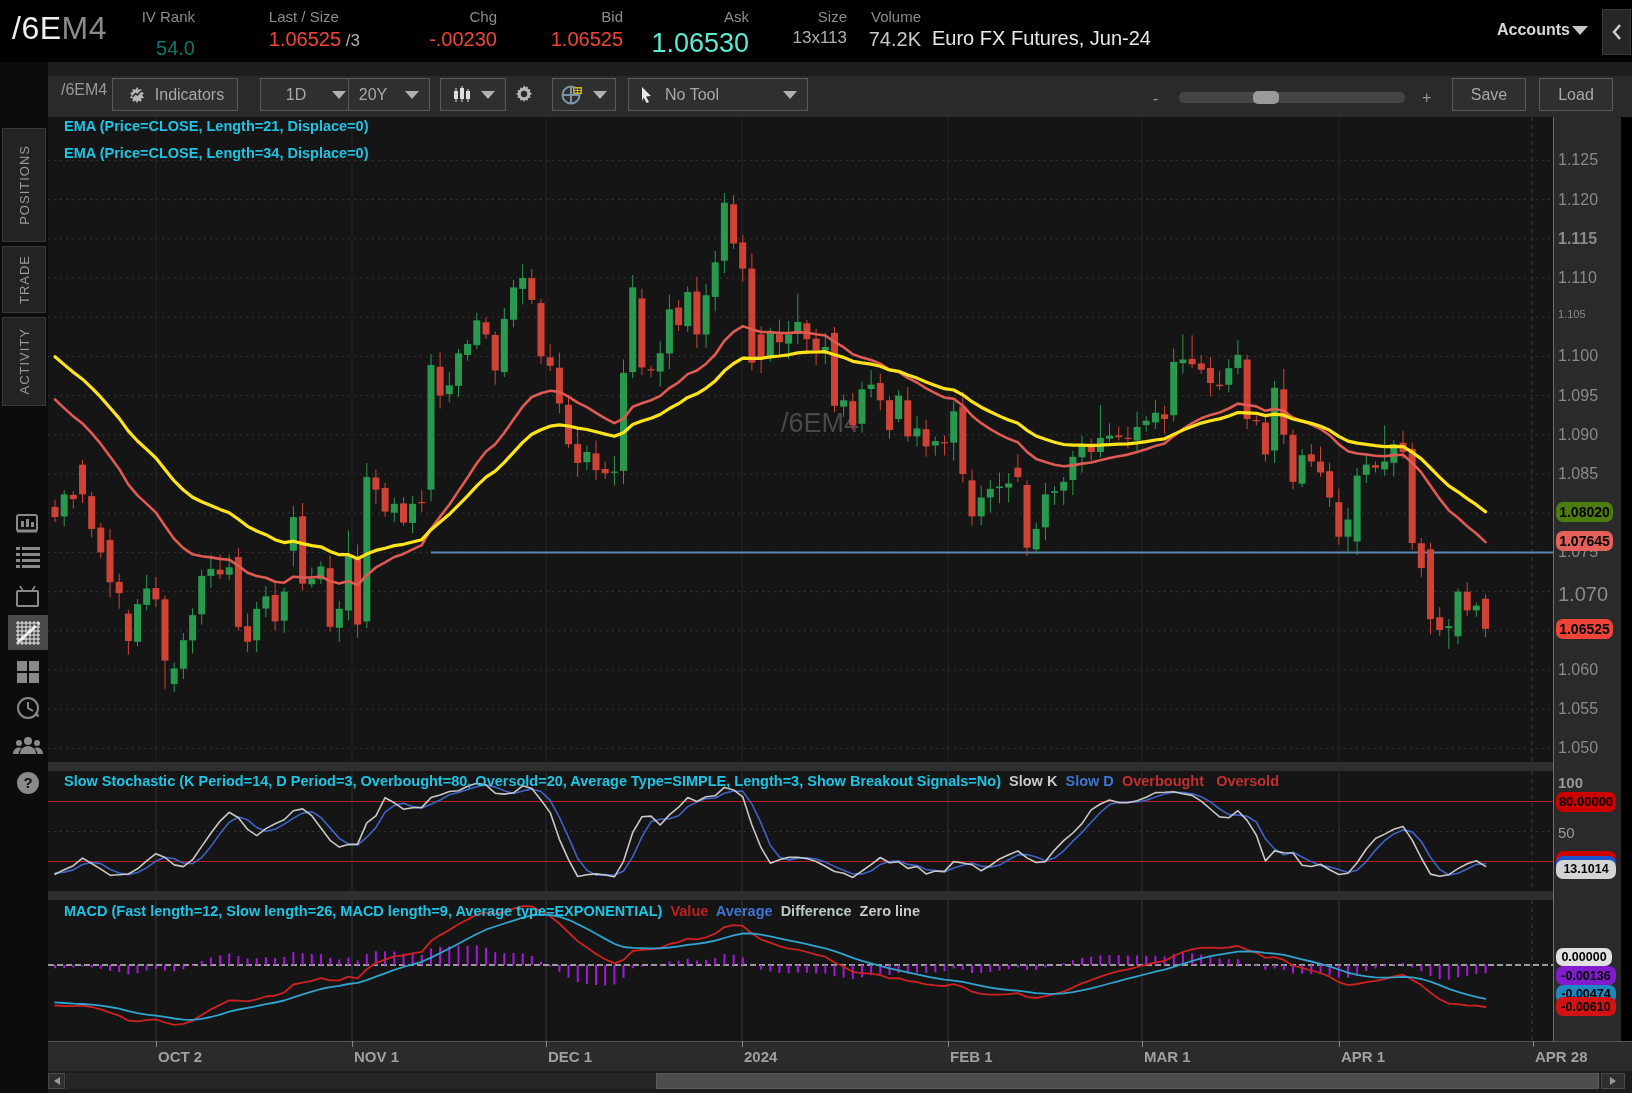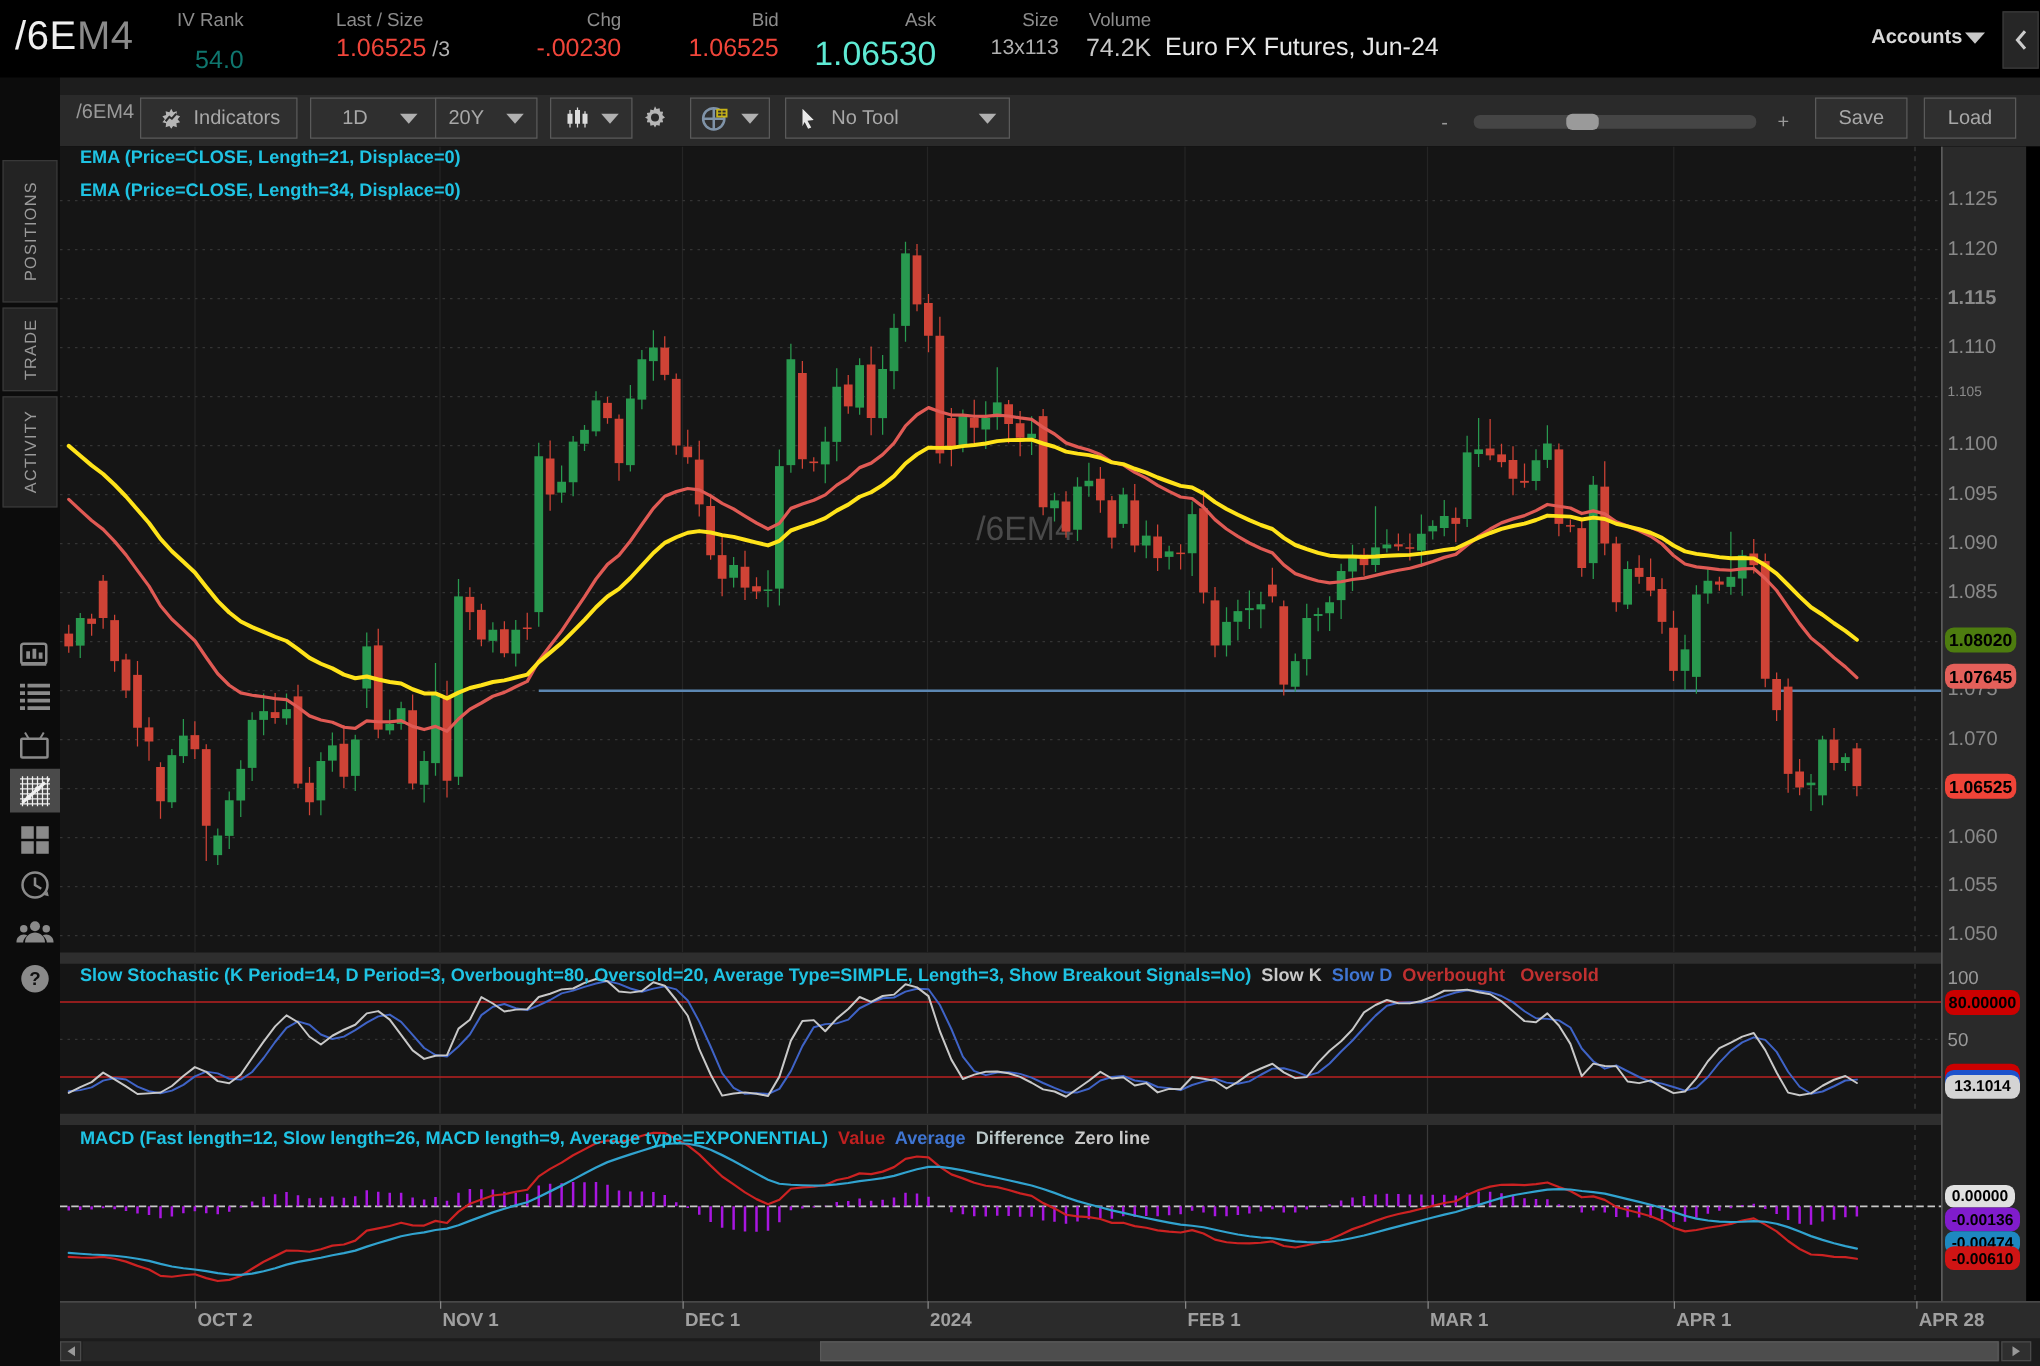--- a/index.html
+++ b/index.html
@@ -255,35 +255,35 @@
       <line x1="1532" y1="900" x2="1532" y2="1041" stroke="#3c3c3c" stroke-dasharray="4 4"></line>
       <line x1="48" y1="965.0" x2="1553" y2="965.0" stroke="#c8c8c8" stroke-width="1.4" stroke-dasharray="6 3"></line>
       <path d="M55.0 965.0V968.3M64.2 965.0V968.0M73.3 965.0V967.5M82.5 965.0V966.5M91.7 965.0V967.4M100.8 965.0V968.8M110.0 965.0V970.7M119.2 965.0V971.9M128.4 965.0V974.6M137.5 965.0V973.2M146.7 965.0V970.6M155.9 965.0V968.9M165.0 965.0V970.6M174.2 965.0V971.3M183.4 965.0V969.3M192.6 965.0V966.0M201.7 965.0V961.1M210.9 965.0V957.4M220.1 965.0V955.3M229.2 965.0V953.6M238.4 965.0V956.1M247.6 965.0V958.6M256.7 965.0V958.2M265.9 965.0V957.2M275.1 965.0V958.1M284.2 965.0V957.0M293.4 965.0V952.2M302.6 965.0V953.3M311.8 965.0V954.1M320.9 965.0V954.2M330.1 965.0V958.0M339.3 965.0V959.6M348.4 965.0V957.6M357.6 965.0V960.5M366.8 965.0V954.1M375.9 965.0V951.2M385.1 965.0V951.3M394.3 965.0V951.5M403.5 965.0V953.4M412.6 965.0V954.1M421.8 965.0V955.0M431.0 965.0V948.4M440.1 965.0V947.0M449.3 965.0V946.5M458.5 965.0V945.6M467.6 965.0V945.7M476.8 965.0V945.6M486.0 965.0V947.7M495.2 965.0V952.3M504.3 965.0V953.2M513.5 965.0V953.1M522.7 965.0V953.5M531.8 965.0V956.0M541.0 965.0V961.7M550.2 965.0V966.4M559.4 965.0V971.8M568.5 965.0V977.6M577.7 965.0V982.1M586.9 965.0V983.7M596.0 965.0V985.1M605.2 965.0V985.4M614.4 965.0V984.6M623.5 965.0V977.8M632.7 965.0V968.2M641.9 965.0V966.7M651.0 965.0V965.9M660.2 965.0V964.6M669.4 965.0V961.5M678.6 965.0V960.8M687.7 965.0V958.8M696.9 965.0V960.5M706.1 965.0V959.8M715.2 965.0V958.0M724.4 965.0V954.1M733.6 965.0V954.8M742.8 965.0V957.4M751.9 965.0V965.0M761.1 965.0V969.8M770.3 965.0V971.4M779.4 965.0V972.9M788.6 965.0V973.2M797.8 965.0V972.5M806.9 965.0V972.8M816.1 965.0V973.4M825.3 965.0V973.4M834.5 965.0V976.3M843.6 965.0V977.4M852.8 965.0V979.0M862.0 965.0V977.2M871.1 965.0V975.3M880.3 965.0V974.4M889.5 965.0V975.0M898.6 965.0V972.9M907.8 965.0V973.5M917.0 965.0V972.8M926.1 965.0V972.9M935.3 965.0V972.2M944.5 965.0V971.3M953.7 965.0V968.5M962.8 965.0V970.0M972.0 965.0V972.9M981.2 965.0V973.0M990.3 965.0V972.0M999.5 965.0V970.7M1008.7 965.0V969.2M1017.9 965.0V967.4M1027.0 965.0V969.9M1036.2 965.0V969.9M1045.4 965.0V967.5M1054.5 965.0V965.4M1063.7 965.0V963.3M1072.9 965.0V960.3M1082.0 965.0V957.9M1091.2 965.0V956.8M1100.4 965.0V955.6M1109.5 965.0V955.0M1118.7 965.0V955.1M1127.9 965.0V955.6M1137.1 965.0V955.6M1146.2 965.0V955.7M1155.4 965.0V955.7M1164.6 965.0V956.4M1173.7 965.0V954.1M1182.9 965.0V953.1M1192.1 965.0V953.3M1201.2 965.0V954.5M1210.4 965.0V956.5M1219.6 965.0V958.5M1228.8 965.0V959.2M1237.9 965.0V959.3M1247.1 965.0V963.4M1256.3 965.0V966.2M1265.4 965.0V970.0M1274.6 965.0V968.4M1283.8 965.0V970.0M1293.0 965.0V973.5M1302.1 965.0V973.8M1311.3 965.0V973.9M1320.5 965.0V974.2M1329.6 965.0V975.3M1338.8 965.0V977.6M1348.0 965.0V977.4M1357.1 965.0V974.1M1366.3 965.0V970.9M1375.5 965.0V968.6M1384.7 965.0V966.5M1393.8 965.0V964.0M1403.0 965.0V962.9M1412.2 965.0V967.2M1421.3 965.0V971.2M1430.5 965.0V976.0M1439.7 965.0V979.0M1448.8 965.0V979.7M1458.0 965.0V977.2M1467.2 965.0V975.8M1476.3 965.0V973.8M1485.5 965.0V973.2" stroke="#a816e0" stroke-width="2" fill="none"></path>
       <polyline points="55.0,1005.5 64.2,1006.0 73.3,1006.2 82.5,1005.5 91.7,1007.0 100.8,1009.3 110.0,1012.7 119.2,1015.6 128.4,1020.7 137.5,1021.4 146.7,1020.2 155.9,1019.4 165.0,1022.5 174.2,1024.8 183.4,1023.9 192.6,1020.8 201.7,1015.0 210.9,1009.4 220.1,1004.9 229.2,1000.4 238.4,1000.6 247.6,1001.4 256.7,999.4 265.9,996.5 275.1,995.6 284.2,992.5 293.4,984.5 302.6,982.7 311.8,980.8 320.9,978.2 330.1,980.3 339.3,980.4 348.4,976.7 357.6,978.4 366.8,969.3 375.9,963.0 385.1,959.6 394.3,956.4 403.5,955.4 412.6,953.4 421.8,951.8 431.0,941.1 440.1,935.1 449.3,930.1 458.5,924.2 467.6,919.5 476.8,914.6 486.0,912.4 495.2,913.8 504.3,911.8 513.5,908.6 522.7,906.2 531.8,906.4 541.0,911.3 550.2,916.3 559.4,923.5 568.5,932.5 577.7,941.2 586.9,947.5 596.0,953.9 605.2,959.3 614.4,963.4 623.5,959.8 632.7,951.0 641.9,949.9 651.0,949.4 660.2,948.0 669.4,944.0 678.6,942.2 687.7,938.7 696.9,939.3 706.1,937.3 715.2,933.7 724.4,927.1 733.6,925.2 742.8,925.9 751.9,933.5 761.1,939.5 770.3,942.7 779.4,946.2 788.6,948.6 797.8,949.7 806.9,952.0 816.1,954.7 825.3,956.7 834.5,962.5 843.6,966.7 852.8,971.8 862.0,973.1 871.1,973.7 880.3,975.2 889.5,978.3 898.6,978.2 907.8,980.9 917.0,982.2 926.1,984.3 935.3,985.3 944.5,986.0 953.7,984.1 962.8,986.8 972.0,991.7 981.2,993.8 990.3,994.6 999.5,994.7 1008.7,994.2 1017.9,993.1 1027.0,996.8 1036.2,998.0 1045.4,996.2 1054.5,994.2 1063.7,991.6 1072.9,987.6 1082.0,983.3 1091.2,980.2 1100.4,976.7 1109.5,973.6 1118.7,971.2 1127.9,969.3 1137.1,967.0 1146.2,964.7 1155.4,962.4 1164.6,961.0 1173.7,956.0 1182.9,952.0 1192.1,949.3 1201.2,947.8 1210.4,947.7 1219.6,948.1 1228.8,947.3 1237.9,946.0 1247.1,949.6 1256.3,952.8 1265.4,957.8 1274.6,957.1 1283.8,959.9 1293.0,965.5 1302.1,968.0 1311.3,970.4 1320.5,973.0 1329.6,976.7 1338.8,982.2 1348.0,985.1 1357.1,984.0 1366.3,982.2 1375.5,980.8 1384.7,979.1 1393.8,976.4 1403.0,974.7 1412.2,979.7 1421.3,985.1 1430.5,992.8 1439.7,999.2 1448.8,1003.6 1458.0,1004.1 1467.2,1005.5 1476.3,1005.7 1485.5,1007.0" fill="none" stroke="#cc2222" stroke-width="1.8" stroke-linejoin="round" stroke-linecap="round"></polyline>
       <polyline points="55.0,1002.3 64.2,1003.0 73.3,1003.6 82.5,1004.0 91.7,1004.6 100.8,1005.6 110.0,1007.0 119.2,1008.7 128.4,1011.1 137.5,1013.2 146.7,1014.6 155.9,1015.6 165.0,1016.9 174.2,1018.5 183.4,1019.6 192.6,1019.9 201.7,1018.9 210.9,1017.0 220.1,1014.6 229.2,1011.7 238.4,1009.5 247.6,1007.9 256.7,1006.2 265.9,1004.2 275.1,1002.5 284.2,1000.5 293.4,997.3 302.6,994.4 311.8,991.7 320.9,989.0 330.1,987.2 339.3,985.9 348.4,984.0 357.6,982.9 366.8,980.2 375.9,976.7 385.1,973.3 394.3,969.9 403.5,967.0 412.6,964.3 421.8,961.8 431.0,957.6 440.1,953.1 449.3,948.5 458.5,943.7 467.6,938.8 476.8,934.0 486.0,929.7 495.2,926.5 504.3,923.5 513.5,920.6 522.7,917.7 531.8,915.4 541.0,914.6 550.2,915.0 559.4,916.7 568.5,919.8 577.7,924.1 586.9,928.8 596.0,933.8 605.2,938.9 614.4,943.8 623.5,947.0 632.7,947.8 641.9,948.2 651.0,948.4 660.2,948.3 669.4,947.5 678.6,946.4 687.7,944.9 696.9,943.8 706.1,942.5 715.2,940.7 724.4,938.0 733.6,935.4 742.8,933.5 751.9,933.5 761.1,934.7 770.3,936.3 779.4,938.3 788.6,940.3 797.8,942.2 806.9,944.2 816.1,946.3 825.3,948.4 834.5,951.2 843.6,954.3 852.8,957.8 862.0,960.9 871.1,963.4 880.3,965.8 889.5,968.3 898.6,970.3 907.8,972.4 917.0,974.4 926.1,976.3 935.3,978.1 944.5,979.7 953.7,980.6 962.8,981.8 972.0,983.8 981.2,985.8 990.3,987.6 999.5,989.0 1008.7,990.0 1017.9,990.6 1027.0,991.9 1036.2,993.1 1045.4,993.7 1054.5,993.8 1063.7,993.4 1072.9,992.2 1082.0,990.4 1091.2,988.4 1100.4,986.0 1109.5,983.5 1118.7,981.1 1127.9,978.7 1137.1,976.4 1146.2,974.0 1155.4,971.7 1164.6,969.6 1173.7,966.8 1182.9,963.9 1192.1,961.0 1201.2,958.3 1210.4,956.2 1219.6,954.6 1228.8,953.1 1237.9,951.7 1247.1,951.3 1256.3,951.6 1265.4,952.8 1274.6,953.7 1283.8,954.9 1293.0,957.1 1302.1,959.3 1311.3,961.5 1320.5,963.8 1329.6,966.4 1338.8,969.5 1348.0,972.6 1357.1,974.9 1366.3,976.4 1375.5,977.3 1384.7,977.6 1393.8,977.4 1403.0,976.9 1412.2,977.4 1421.3,979.0 1430.5,981.7 1439.7,985.2 1448.8,988.9 1458.0,991.9 1467.2,994.6 1476.3,996.9 1485.5,998.9" fill="none" stroke="#31a3cf" stroke-width="1.8" stroke-linejoin="round" stroke-linecap="round"></polyline>
     </g>
   </svg>
 <div class="t" style="left:1558px;top:739.3999999999994px;color:#8a8a8a;font-size:16px;font-weight:normal;">1.050</div>
 <div class="t" style="left:1558px;top:700.2000000000003px;color:#8a8a8a;font-size:16px;font-weight:normal;">1.055</div>
 <div class="t" style="left:1558px;top:661.000000000001px;color:#8a8a8a;font-size:16px;font-weight:normal;">1.060</div>
-<div class="t" style="left:1558px;top:582.6000000000028px;color:#8a8a8a;font-size:16px;font-weight:normal;">1.070</div>
+<div class="t" style="left:1558px;top:582.6000000000028px;color:#8a8a8a;font-size:20px;font-weight:normal;">1.070</div>
 <div class="t" style="left:1558px;top:543.4000000000035px;color:#8a8a8a;font-size:16px;font-weight:normal;">1.075</div>
 <div class="t" style="left:1558px;top:465.00000000000523px;color:#8a8a8a;font-size:16px;font-weight:normal;">1.085</div>
 <div class="t" style="left:1558px;top:425.80000000000604px;color:#8a8a8a;font-size:16px;font-weight:normal;">1.090</div>
 <div class="t" style="left:1558px;top:386.6000000000069px;color:#8a8a8a;font-size:16px;font-weight:normal;">1.095</div>
 <div class="t" style="left:1558px;top:347.4000000000077px;color:#8a8a8a;font-size:16px;font-weight:normal;">1.100</div>
 <div class="t" style="left:1558px;top:308.2000000000086px;color:#8a8a8a;font-size:11px;font-weight:normal;">1.105</div>
 <div class="t" style="left:1558px;top:269.0000000000094px;color:#8a8a8a;font-size:16px;font-weight:normal;">1.110</div>
 <div class="t" style="left:1558px;top:229.80000000001021px;color:#8a8a8a;font-size:16px;font-weight:bold;">1.115</div>
 <div class="t" style="left:1558px;top:190.60000000001105px;color:#8a8a8a;font-size:16px;font-weight:normal;">1.120</div>
 <div class="t" style="left:1558px;top:151.40000000001186px;color:#8a8a8a;font-size:16px;font-weight:normal;">1.125</div>
 <div style="position:absolute;left:1556px;top:501.6px;width:57px;height:20px;background:#4d7c0f;border-radius:7px;color:#000;font-size:14px;font-weight:bold;display:flex;align-items:center;justify-content:center;font-family:'Liberation Sans',sans-serif">1.08020</div>
 <div style="position:absolute;left:1556px;top:531.0px;width:57px;height:20px;background:#e4605a;border-radius:7px;color:#000;font-size:14px;font-weight:bold;display:flex;align-items:center;justify-content:center;font-family:'Liberation Sans',sans-serif">1.07645</div>
 <div style="position:absolute;left:1556px;top:618.8px;width:57px;height:20px;background:#f04438;border-radius:7px;color:#000;font-size:14px;font-weight:bold;display:flex;align-items:center;justify-content:center;font-family:'Liberation Sans',sans-serif">1.06525</div>
-<div class="t" style="left:1558px;top:773.5px;color:#999;font-size:15px;font-weight:normal;">100</div>
+<div class="t" style="left:1558px;top:773.5px;color:#999;font-size:15px;font-weight:bold;">100</div>
 <div style="position:absolute;left:1556px;top:791.5px;width:60px;height:20px;background:#cc0000;border-radius:7px;color:#000;font-size:13px;font-weight:bold;display:flex;align-items:center;justify-content:center;font-family:'Liberation Sans',sans-serif">80.00000</div>
 <div class="t" style="left:1558px;top:823.5px;color:#999;font-size:15px;font-weight:normal;">50</div>
 <div style="position:absolute;left:1556px;top:850.5px;width:60px;height:18px;background:#cc0000;border-radius:7px;color:#000;font-size:12.5px;font-weight:bold;display:flex;align-items:center;justify-content:center;font-family:'Liberation Sans',sans-serif"></div>
 <div style="position:absolute;left:1556px;top:856.0px;width:60px;height:19px;background:#1c52cc;border-radius:7px;color:#000;font-size:12.5px;font-weight:bold;display:flex;align-items:center;justify-content:center;font-family:'Liberation Sans',sans-serif"></div>
 <div style="position:absolute;left:1556px;top:859.5px;width:60px;height:19px;background:#d4d4d4;border-radius:7px;color:#000;font-size:12.5px;font-weight:bold;display:flex;align-items:center;justify-content:center;font-family:'Liberation Sans',sans-serif">13.1014</div>
 <div style="position:absolute;left:1556px;top:948.0px;width:56px;height:18px;background:#e0e0e0;border-radius:7px;color:#000;font-size:12.5px;font-weight:bold;display:flex;align-items:center;justify-content:center;font-family:'Liberation Sans',sans-serif">0.00000</div>
 <div style="position:absolute;left:1556px;top:966.0px;width:60px;height:19px;background:#801ccc;border-radius:7px;color:#000;font-size:12.5px;font-weight:bold;display:flex;align-items:center;justify-content:center;font-family:'Liberation Sans',sans-serif">-0.00136</div>
 <div style="position:absolute;left:1556px;top:985.0px;width:60px;height:18px;background:#1e88c0;border-radius:7px;color:#000;font-size:12.5px;font-weight:bold;display:flex;align-items:center;justify-content:center;font-family:'Liberation Sans',sans-serif">-0.00474</div>
 <div style="position:absolute;left:1556px;top:997.0px;width:60px;height:19px;background:#d01414;border-radius:7px;color:#000;font-size:12.5px;font-weight:bold;display:flex;align-items:center;justify-content:center;font-family:'Liberation Sans',sans-serif">-0.00610</div>
 <div class="t" style="left:158px;top:1048px;color:#a0a0a0;font-size:15px;font-weight:bold;">OCT 2</div>
@@ -350,21 +350,21 @@
 <div style="position:absolute;left:48px;top:62px;width:1584px;height:55px;background:#1d1d1d;border-bottom:1px solid #000">
   <div style="position:absolute;left:0;top:14px;width:100%;height:41px;background:#2a2a2a"></div>
   <div style="position:absolute;left:13px;top:19px;color:#999;font-size:16px">/6EM4</div>
   <div style="position:absolute;left:64px;top:16px;width:126px;height:33px;background:#2f2f2f;border:1px solid #5a5a5a;display:flex;align-items:center;justify-content:center;color:#a8a8a8;font-size:16px;white-space:nowrap">
       <svg width="22" height="20" viewBox="0 0 22 20">
         <path fill="#b5b5b5" d="M11 2l1.5 2.8 3-.9-.4 3.1 3 .9-2 2.4 2 2.4-3 .9.4 3.1-3-.9L11 18l-1.5-2.2-3 .9.4-3.1-3-.9 2-2.4-2-2.4 3-.9-.4-3.1 3 .9z"></path>
         <path d="M6.5 12l3-3.5 2 1.5 3.5-4" stroke="#2b2b2b" stroke-width="1.6" fill="none"></path>
       </svg>
       <span style="margin-left:7px">Indicators</span>
     </div>
-  <div style="position:absolute;left:200px;top:16px;width:112px;height:33px;background:#2f2f2f;border:1px solid #5a5a5a;display:flex;align-items:center;justify-content:center;color:#a8a8a8;font-size:16px;white-space:nowrap">
+  <div style="position:absolute;left:212px;top:16px;width:112px;height:33px;background:#2f2f2f;border:1px solid #5a5a5a;display:flex;align-items:center;justify-content:center;color:#a8a8a8;font-size:16px;white-space:nowrap">
       <span style="margin-right:18px">1D</span>
       <span style="display:inline-block;width:0;height:0;border-left:7px solid transparent;border-right:7px solid transparent;border-top:8px solid #b0b0b0;vertical-align:middle;margin-left:8px"></span>
     </div>
   <div style="position:absolute;left:300px;top:16px;width:82px;height:33px;background:#2f2f2f;border:1px solid #5a5a5a;display:flex;align-items:center;justify-content:center;color:#a8a8a8;font-size:16px;white-space:nowrap">
       <span style="margin-right:10px">20Y</span>
       <span style="display:inline-block;width:0;height:0;border-left:7px solid transparent;border-right:7px solid transparent;border-top:8px solid #b0b0b0;vertical-align:middle;margin-left:8px"></span>
     </div>
   <div style="position:absolute;left:392px;top:16px;width:66px;height:33px;background:#2f2f2f;border:1px solid #5a5a5a;display:flex;align-items:center;justify-content:center;color:#a8a8a8;font-size:16px;white-space:nowrap">
       <svg width="22" height="20" viewBox="0 0 22 20">
         <g fill="#ddd">

